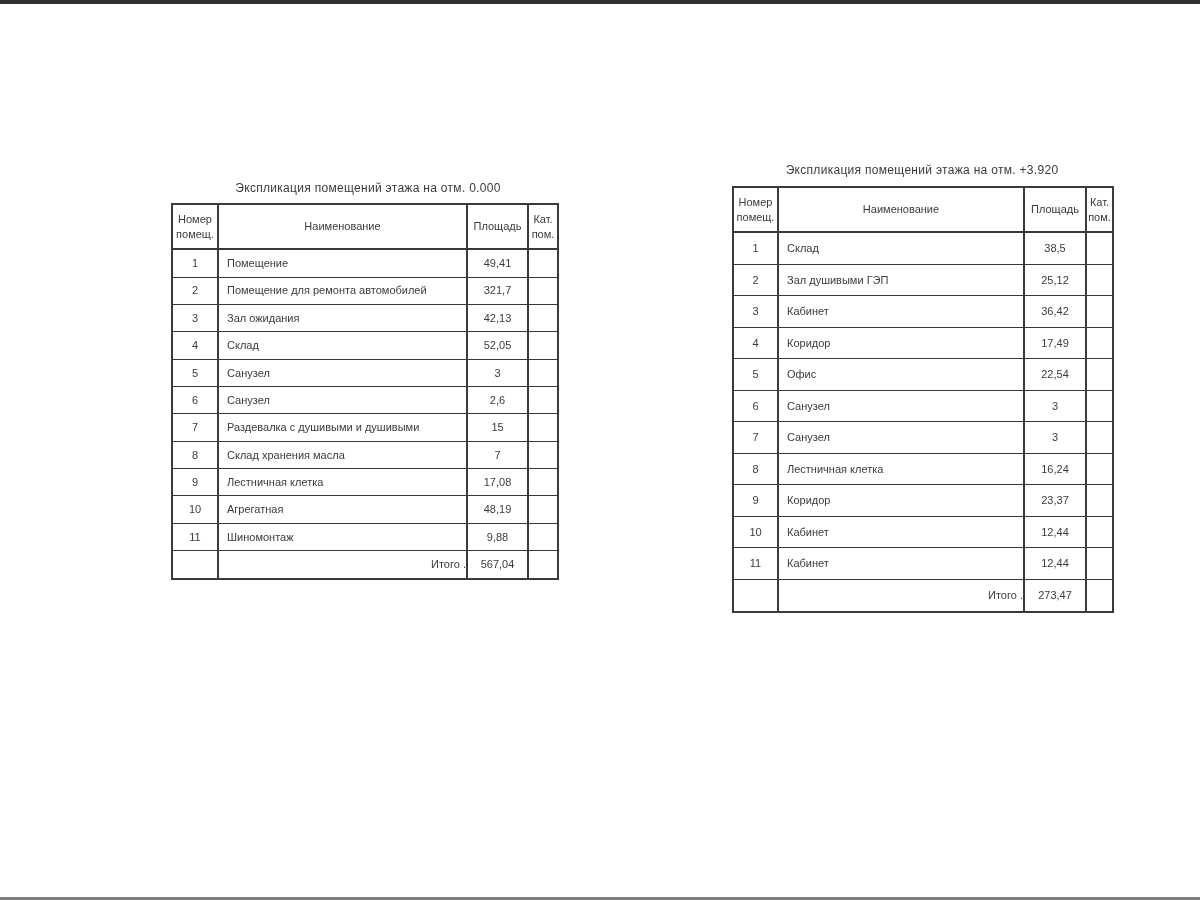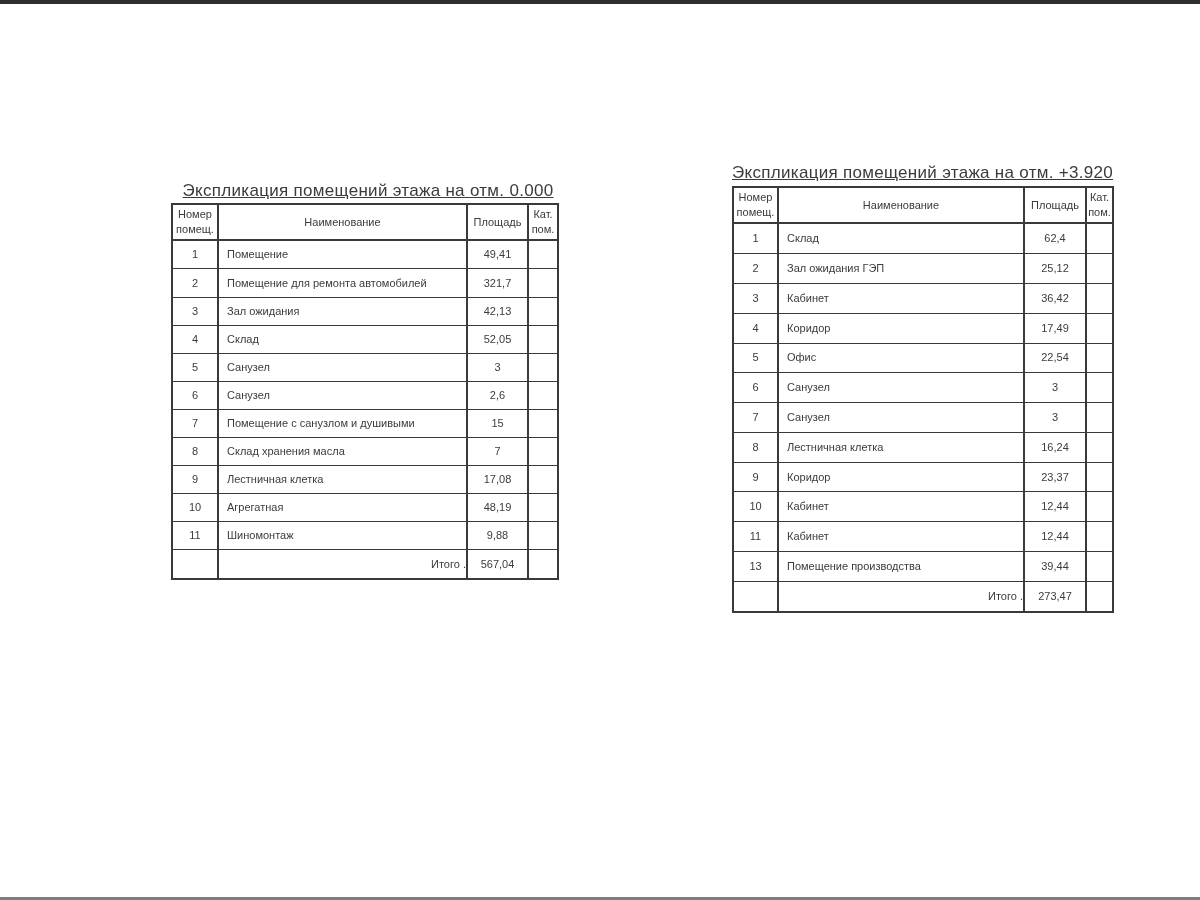--- a/index.html
+++ b/index.html
@@ -23,25 +23,24 @@
   }
   .bottom-strip {
     position: absolute;
     left: 0; bottom: 0;
     width: 1200px; height: 3px;
     background: #7e7e7e;
   }
   .table-title {
     position: absolute;
     text-align: center;
-    font-size: 17px;
+    font-size: 12px;
     letter-spacing: 0.3px;
     color: #3b3b3b;
     white-space: nowrap;
-    text-decoration: underline;
   }
   #title-0 { left: 175px; top: 181px; width: 386px; }
   #title-1 { left: 732px; top: 163px; width: 380px; }
 
   table.sheet-table {
     position: absolute;
     border-collapse: collapse;
     table-layout: fixed;
     background: #ffffff;
     border: 2px solid #3a3a3a;
@@ -54,21 +53,21 @@
     border: solid #3a3a3a;
     border-width: 1px 2px;
     font-size: 11px;
     font-weight: normal;
     line-height: 1.35;
     padding: 0;
     overflow: hidden;
     vertical-align: middle;
     color: #3b3b3b;
   }
-  table.sheet-table thead tr { height: 36px; }
+  table.sheet-table thead tr { height: 45px; }
   table.sheet-table thead th { border-bottom-width: 2px; text-align: center; }
 
   table.sheet-table td.col0 { text-align: center; }
   table.sheet-table td.col1 { text-align: left; padding-left: 8px; }
   table.sheet-table td.col2 { text-align: center; }
   table.sheet-table td.col3 { text-align: center; }
   table.sheet-table td.total-label {
     text-align: right;
     padding-left: 0;
   }
@@ -128,21 +127,21 @@
         <td class="col3"></td>
       </tr>
       <tr>
         <td class="col0">6</td>
         <td class="col1">Санузел</td>
         <td class="col2">2,6</td>
         <td class="col3"></td>
       </tr>
       <tr>
         <td class="col0">7</td>
-        <td class="col1">Помещение с санузлом и душивыми</td>
+        <td class="col1">Раздевалка с душивыми и душивыми</td>
         <td class="col2">15</td>
         <td class="col3"></td>
       </tr>
       <tr>
         <td class="col0">8</td>
         <td class="col1">Склад хранения масла</td>
         <td class="col2">7</td>
         <td class="col3"></td>
       </tr>
       <tr>
@@ -186,26 +185,26 @@
         <th class="col0">Номер помещ.</th>
         <th class="col1">Наименование</th>
         <th class="col2">Площадь</th>
         <th class="col3">Кат. пом.</th>
       </tr>
     </thead>
   <tbody>
       <tr>
         <td class="col0">1</td>
         <td class="col1">Склад</td>
-        <td class="col2">62,4</td>
+        <td class="col2">38,5</td>
         <td class="col3"></td>
       </tr>
       <tr>
         <td class="col0">2</td>
-        <td class="col1">Зал ожидания ГЭП</td>
+        <td class="col1">Зал душивыми ГЭП</td>
         <td class="col2">25,12</td>
         <td class="col3"></td>
       </tr>
       <tr>
         <td class="col0">3</td>
         <td class="col1">Кабинет</td>
         <td class="col2">36,42</td>
         <td class="col3"></td>
       </tr>
       <tr>
@@ -250,25 +249,19 @@
         <td class="col2">12,44</td>
         <td class="col3"></td>
       </tr>
       <tr>
         <td class="col0">11</td>
         <td class="col1">Кабинет</td>
         <td class="col2">12,44</td>
         <td class="col3"></td>
       </tr>
       <tr>
-        <td class="col0">13</td>
-        <td class="col1">Помещение производства</td>
-        <td class="col2">39,44</td>
-        <td class="col3"></td>
-      </tr>
-      <tr>
         <td class="col0"></td>
         <td class="col1 total-label">Итого .</td>
         <td class="col2">273,47</td>
         <td class="col3"></td>
       </tr>
     </tbody>
 </table>
 
 </body></html>

